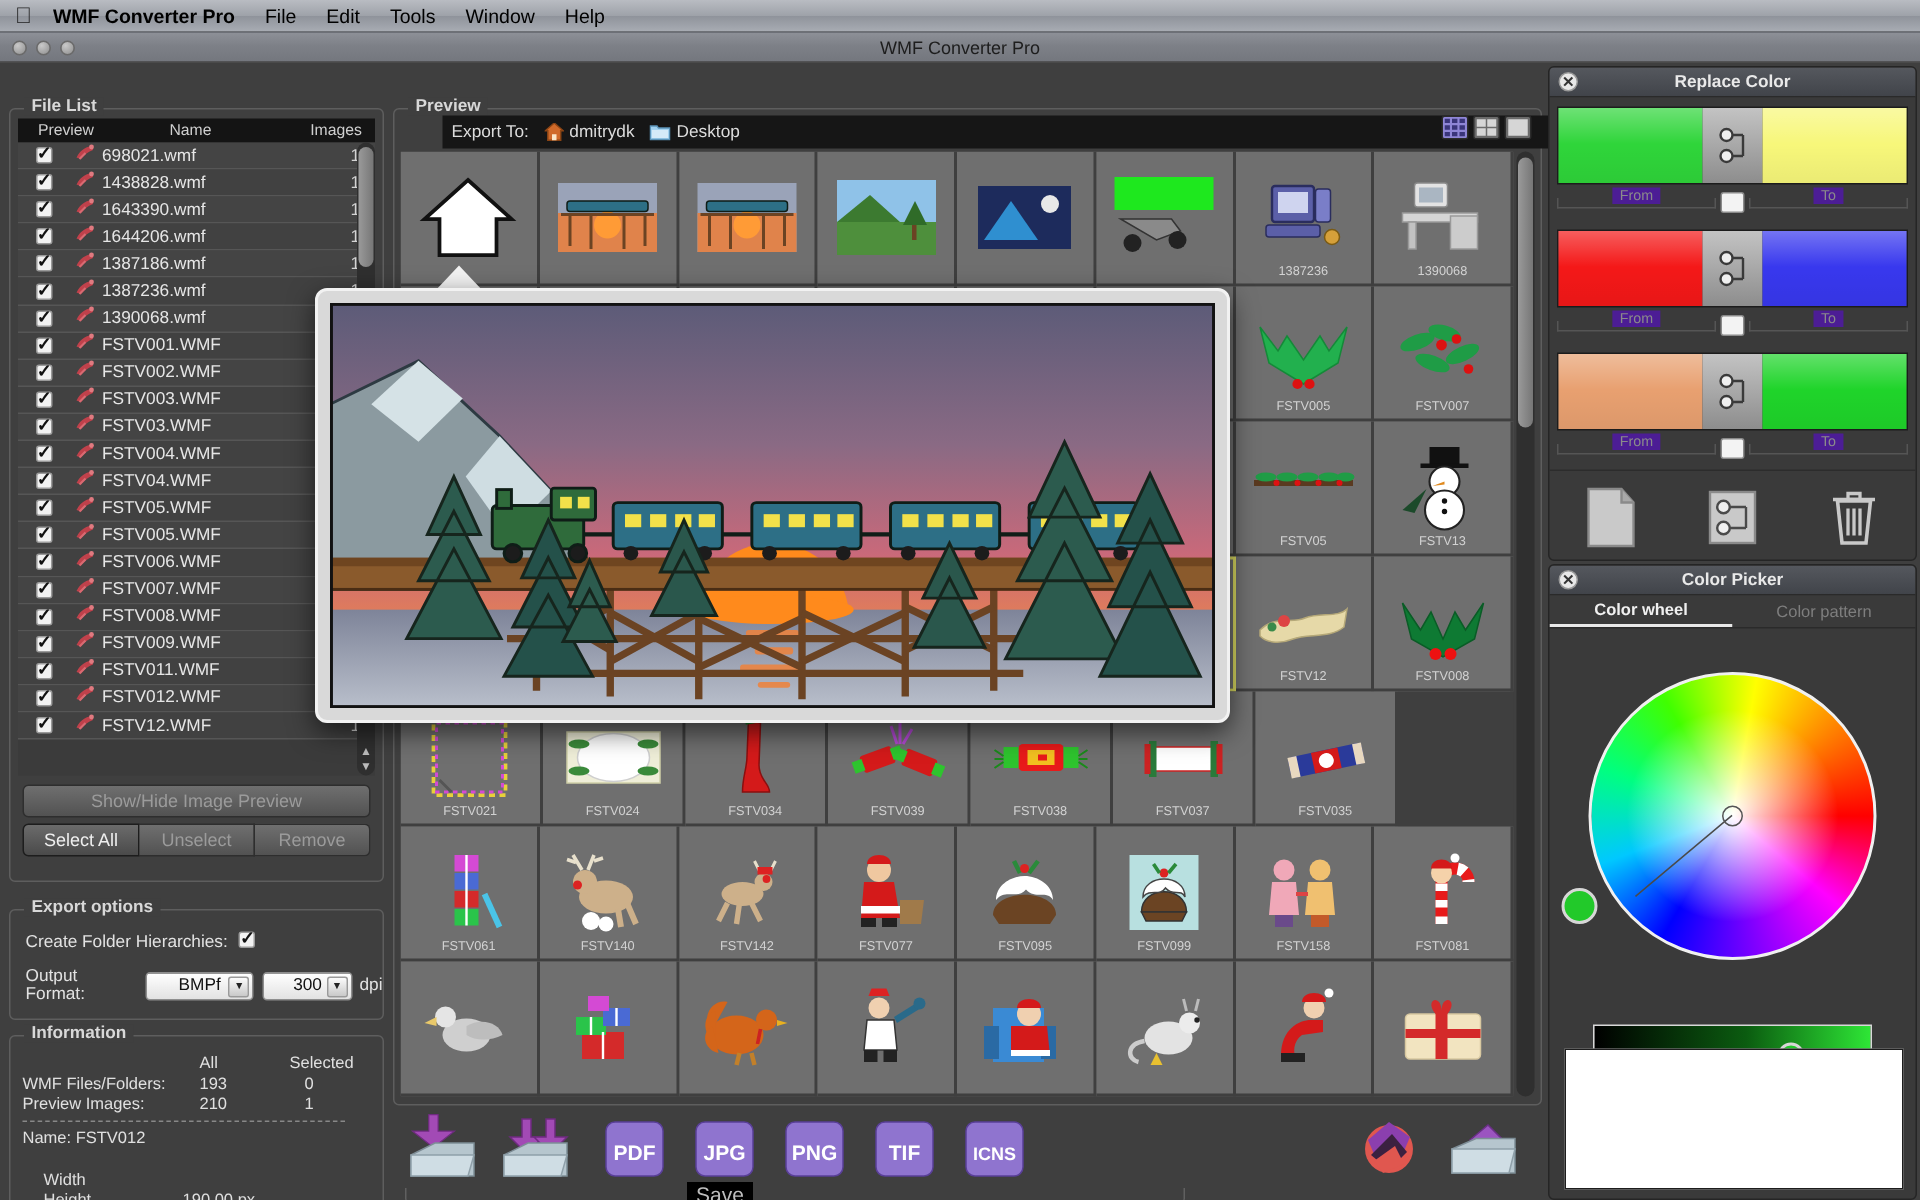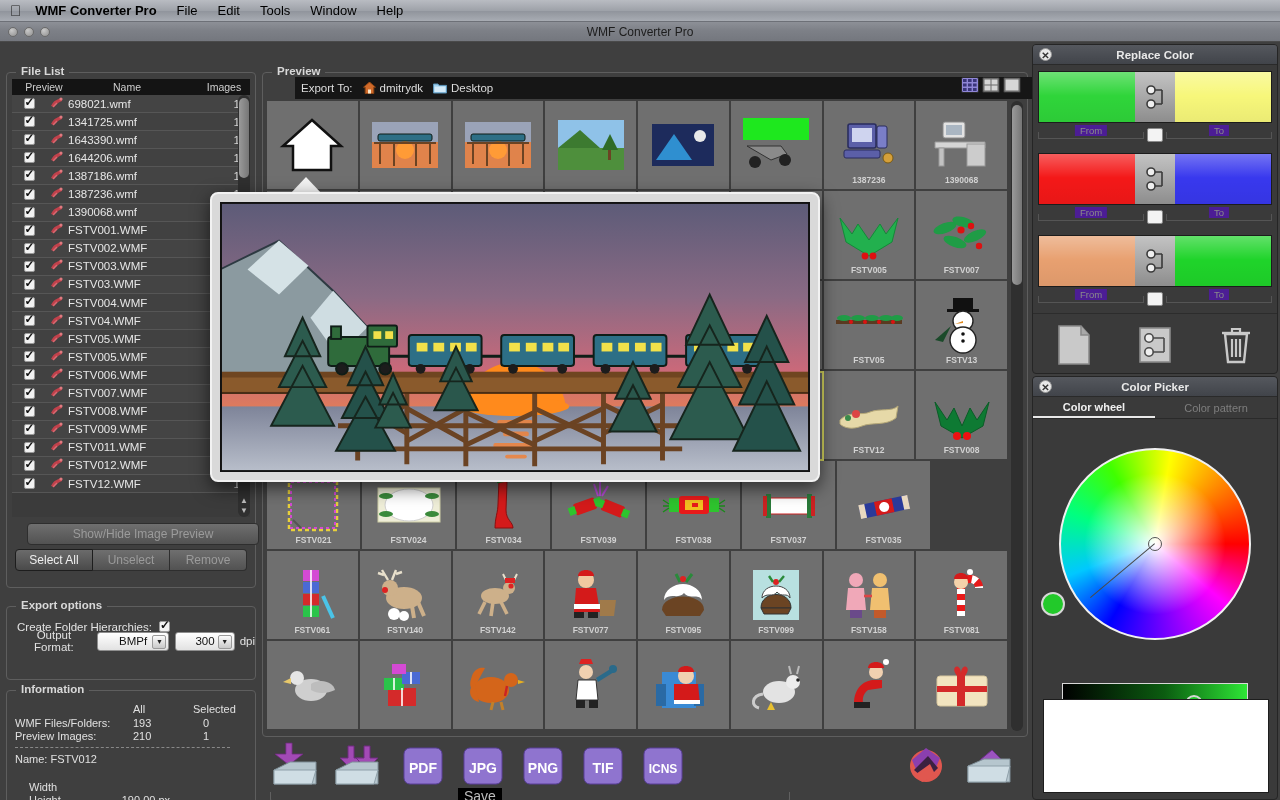--- a/index.html
+++ b/index.html
@@ -95,29 +95,29 @@
   }
   #flscroll .arr { position:absolute; left:2px; font-size:8px; color:#bbb; }
   .lbtn {
     background: linear-gradient(to bottom, #6f6f6f, #525252);
     border: 1px solid #2e2e2e; border-radius: 4px;
     color: #9b9b9b; font-size: 12px; display: flex;
     align-items: center; justify-content: center; cursor: default;
   }
   .lbtn.strong { color: #efefef; border-color:#1d1d1d;
      background: linear-gradient(to bottom, #6b6b6b, #4a4a4a); }
-  #showhide { position:absolute; left:8px; top:450px; width:232px; height:22px;margin-left:12px; }
+  #showhide { position:absolute; left:8px; top:450px; width:232px; height:22px; }
   #btnrow { position:absolute; left:8px; top:476px; width:232px; height:22px; display:flex; }
   #btnrow .lbtn { flex:1; border-radius:0; border-left-width:0; }
   #btnrow .lbtn:first-child { border-radius:4px 0 0 4px; border-left-width:1px; }
   #btnrow .lbtn:last-child { border-radius:0 4px 4px 0; }
   #export-box { left: 0; top: 556px; width: 250px; height: 74px; }
   #exp-hier { position:absolute; left:10px; top:14px; font-size:11.5px; color:#e2e2e2; }
   #exp-hier .chk { vertical-align: -1px; margin-left: 4px; }
-  #exp-fmt { position:absolute; left:10px; top:22px; display:flex; align-items:center; font-size:11.5px; color:#e2e2e2;text-align:center;}
+  #exp-fmt { position:absolute; left:10px; top:38px; display:flex; align-items:center; font-size:11.5px; color:#e2e2e2;}
   .popup {
     height: 19px; background: linear-gradient(to bottom,#ffffff,#e2e2e2);
     border: 1px solid #8e8e8e; border-radius: 3px;
     display: flex; align-items: center; justify-content: center;
     font-size: 11.5px; color: #111; position: relative; margin-left: 6px;
   }
   .popup .arrowbox {
     position: absolute; right: 2px; top: 2px; width: 14px; height: 14px;
     background: linear-gradient(to bottom,#fbfbfb,#c9c9c9);
     border: 1px solid #9a9a9a; border-radius: 2px;
@@ -134,21 +134,21 @@
   }
   #exportto .crumb { display: flex; align-items: center; margin-left: 10px; gap:4px; }
   #viewmodes { position: absolute; right: 6px; top: 4px; display: flex; gap: 3px; }
   .vmbtn { width: 18px; height: 16px; border:1px solid #2b2b2b; border-radius:2px;
            background:#6b6b6b; display:flex; align-items:center; justify-content:center; }
   .vmbtn.active { background:#8f86d6; }
   #thumbgrid {
     position: absolute; left: 4px; top: 28px; width: 742px; height: 630px;
     overflow: hidden; background: #3f3f3f;
   }
-  .trow { display: flex; height: 90px; font-weight: bold; }
+  .trow { display: flex; height: 90px; }
   .tcell {
     width: 95px; height: 90px; background: #6f6f6f;
     border-right: 2px solid #3f3f3f; border-bottom: 2px solid #3f3f3f;
     position: relative; display:flex; flex-direction:column;
     align-items:center; justify-content:center;
   }
   .tcell .tlabel {
     position: absolute; bottom: 4px; left: 0; right: 0; text-align: center;
     font-size: 8.5px; color: #d2d2d2;
   }
@@ -297,21 +297,21 @@
           </div>
           <div class="frow">
             <span class="ck">
               <span class="chk"></span>
             </span>
             <span class="ic"><svg class="wmficon" viewBox="0 0 14 12">
                 <path d="M1 9 C4 3, 8 2, 12 1 L12 4 C9 5, 6 7, 4 10 Z" fill="#c0414b"></path>
                 <path d="M3 10 L7 6" stroke="#d96a72" stroke-width="1.4"></path>
                 <circle cx="11" cy="2" r="1.6" fill="#e07a80"></circle>
               </svg></span>
-            <span class="nm">1341725.wmf</span>
+            <span class="nm">1438828.wmf</span>
             <span class="im">1</span>
           </div>
           <div class="frow">
             <span class="ck">
               <span class="chk"></span>
             </span>
             <span class="ic"><svg class="wmficon" viewBox="0 0 14 12">
                 <path d="M1 9 C4 3, 8 2, 12 1 L12 4 C9 5, 6 7, 4 10 Z" fill="#c0414b"></path>
                 <path d="M3 10 L7 6" stroke="#d96a72" stroke-width="1.4"></path>
                 <circle cx="11" cy="2" r="1.6" fill="#e07a80"></circle>

